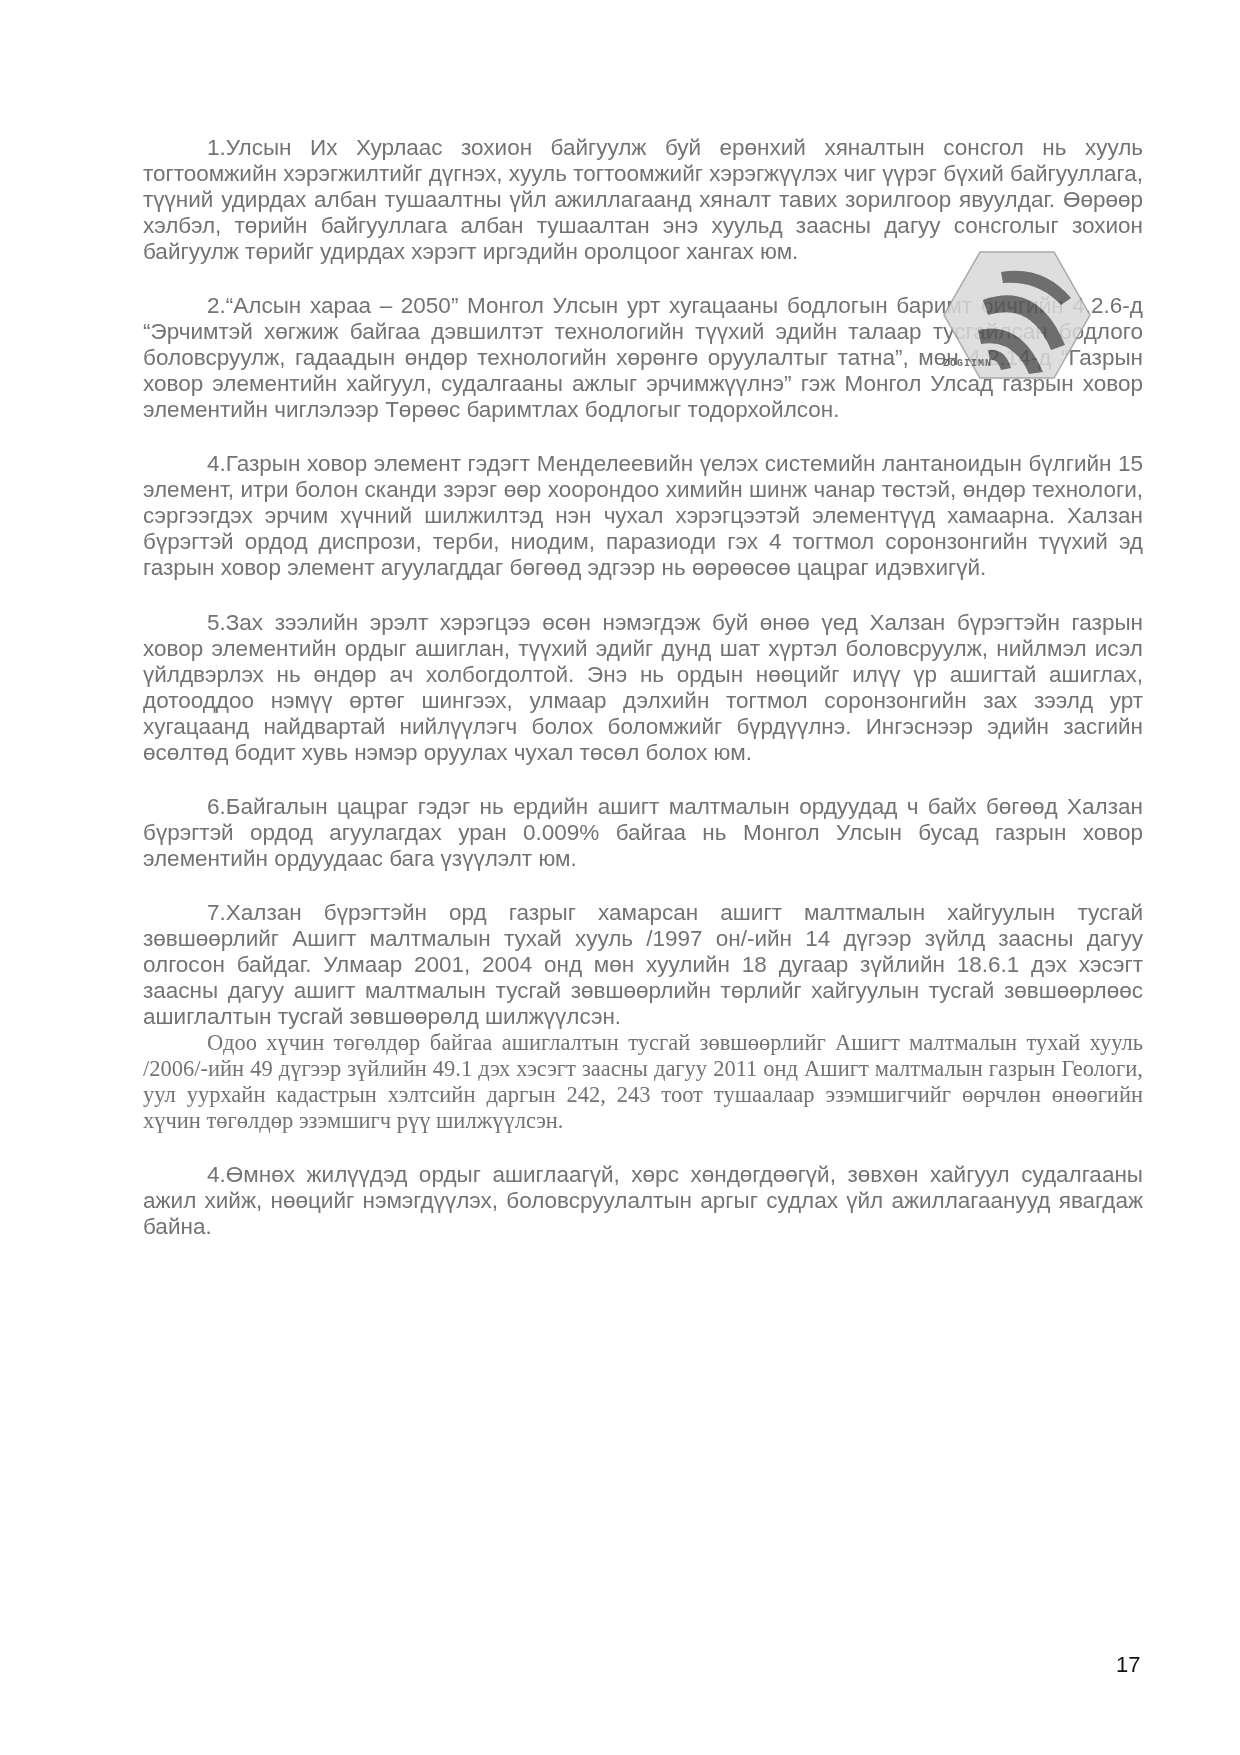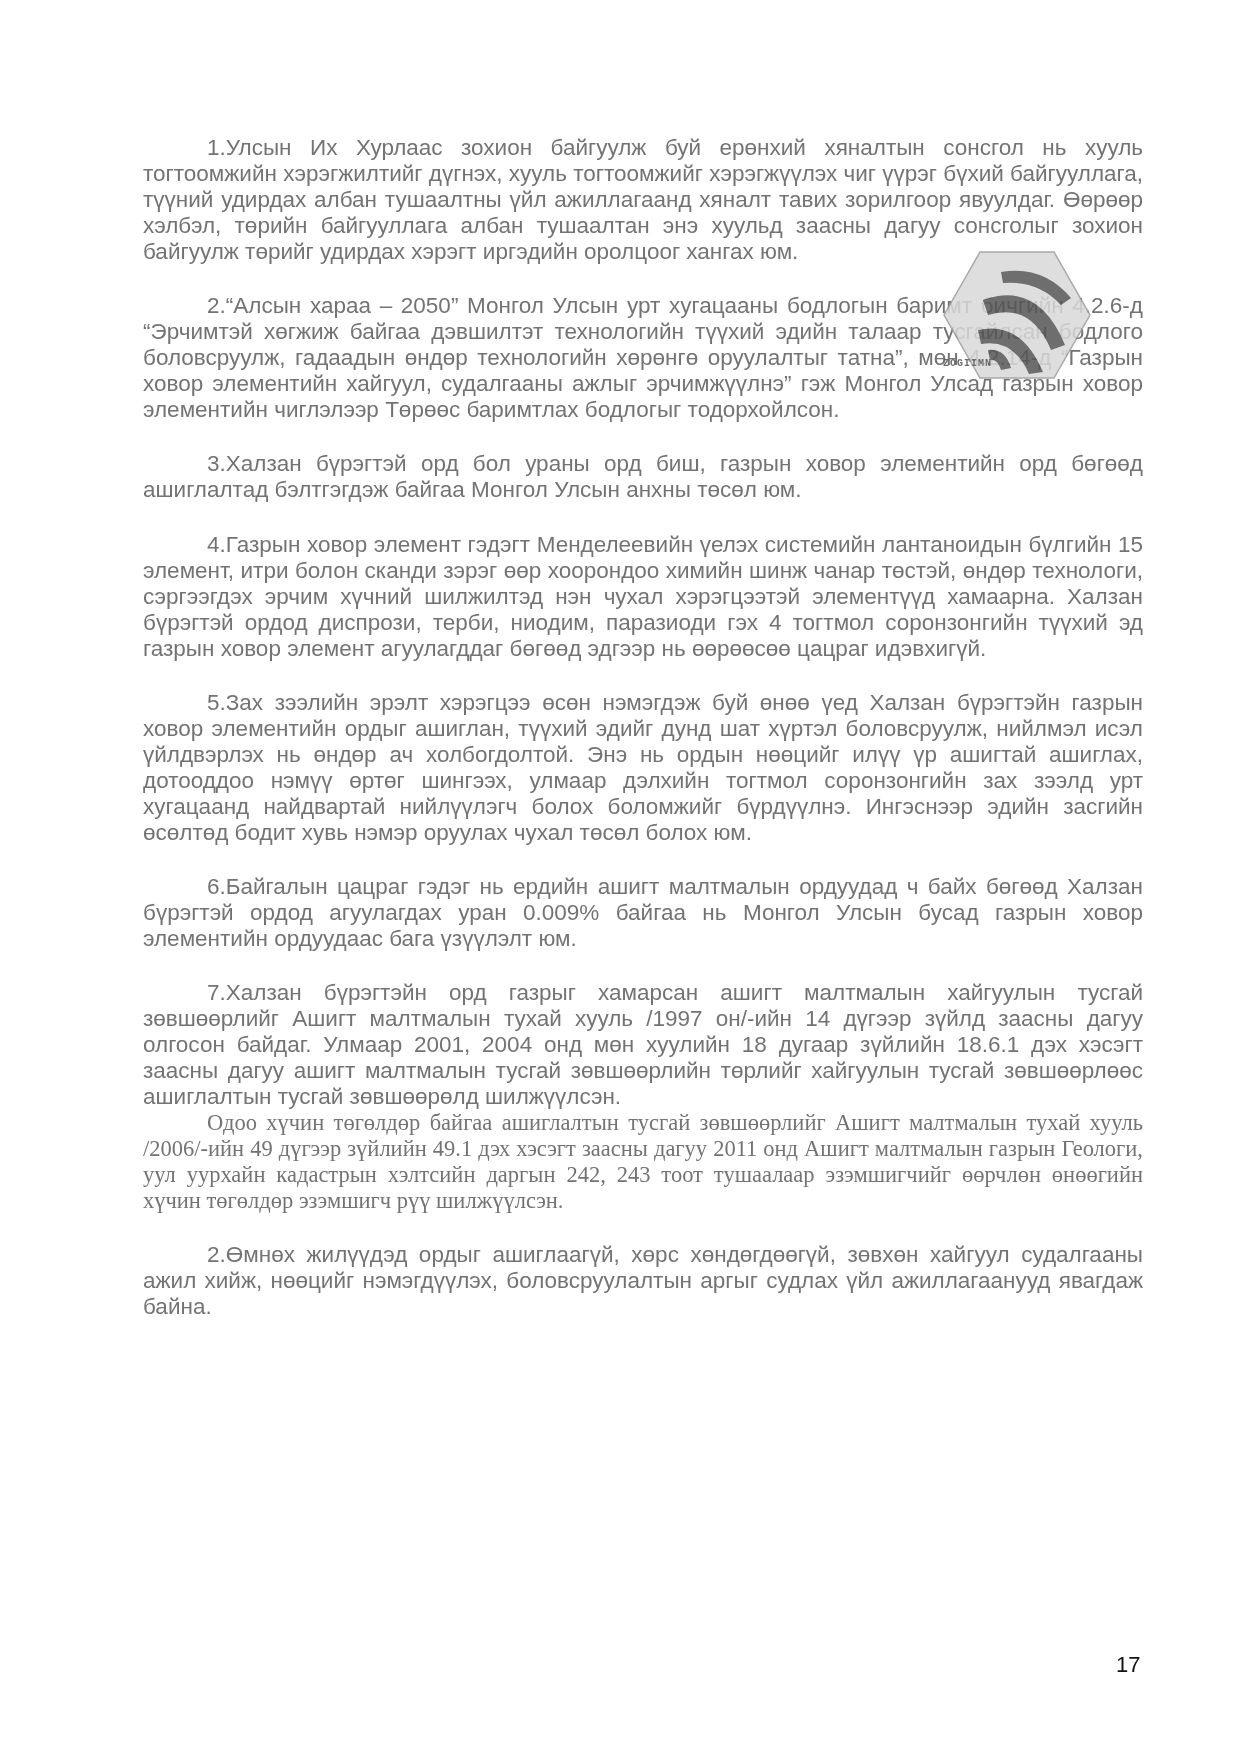--- a/index.html
+++ b/index.html
@@ -48,27 +48,26 @@
     color: #555555;
     letter-spacing: 1px;
   }
 </style>
 </head>
 <body>
 
 <div class="page">
   <p class="para">1.Улсын Их Хурлаас зохион байгуулж буй ерөнхий хяналтын сонсгол нь хууль тогтоомжийн хэрэгжилтийг дүгнэх, хууль тогтоомжийг хэрэгжүүлэх чиг үүрэг бүхий байгууллага, түүний удирдах албан тушаалтны үйл ажиллагаанд хяналт тавих зорилгоор явуулдаг. Өөрөөр хэлбэл, төрийн байгууллага албан тушаалтан энэ хуульд заасны дагуу сонсголыг зохион байгуулж төрийг удирдах хэрэгт иргэдийн оролцоог хангах юм.</p>
   <p class="para">2.“Алсын хараа – 2050” Монгол Улсын урт хугацааны бодлогын баримт бичгийн 4.2.6-д “Эрчимтэй хөгжиж байгаа дэвшилтэт технологийн түүхий эдийн талаар тусгайлсан бодлого боловсруулж, гадаадын өндөр технологийн хөрөнгө оруулалтыг татна”, мөн 4.2.14-д “Газрын ховор элементийн хайгуул, судалгааны ажлыг эрчимжүүлнэ” гэж Монгол Улсад газрын ховор элементийн чиглэлээр Төрөөс баримтлах бодлогыг тодорхойлсон.</p>
-  <p class="para">3.Халзан бүрэгтэй орд бол ураны орд биш, газрын ховор элементийн орд бөгөөд ашиглалтад бэлтгэгдэж байгаа Монгол Улсын анхны төсөл юм.</p>
   <p class="para">4.Газрын ховор элемент гэдэгт Менделеевийн үелэх системийн лантаноидын бүлгийн 15 элемент, итри болон сканди зэрэг өөр хоорондоо химийн шинж чанар төстэй, өндөр технологи, сэргээгдэх эрчим хүчний шилжилтэд нэн чухал хэрэгцээтэй элементүүд хамаарна. Халзан бүрэгтэй ордод диспрози, терби, ниодим, паразиоди гэх 4 тогтмол соронзонгийн түүхий эд газрын ховор элемент агуулагддаг бөгөөд эдгээр нь өөрөөсөө цацраг идэвхигүй.</p>
   <p class="para">5.Зах зээлийн эрэлт хэрэгцээ өсөн нэмэгдэж буй өнөө үед Халзан бүрэгтэйн газрын ховор элементийн ордыг ашиглан, түүхий эдийг дунд шат хүртэл боловсруулж, нийлмэл исэл үйлдвэрлэх нь өндөр ач холбогдолтой. Энэ нь ордын нөөцийг илүү үр ашигтай ашиглах, дотооддоо нэмүү өртөг шингээх, улмаар дэлхийн тогтмол соронзонгийн зах зээлд урт хугацаанд найдвартай нийлүүлэгч болох боломжийг бүрдүүлнэ. Ингэснээр эдийн засгийн өсөлтөд бодит хувь нэмэр оруулах чухал төсөл болох юм.</p>
   <p class="para">6.Байгалын цацраг гэдэг нь ердийн ашигт малтмалын ордуудад ч байх бөгөөд Халзан бүрэгтэй ордод агуулагдах уран 0.009% байгаа нь Монгол Улсын бусад газрын ховор элементийн ордуудаас бага үзүүлэлт юм.</p>
   <p class="para">7.Халзан бүрэгтэйн орд газрыг хамарсан ашигт малтмалын хайгуулын тусгай зөвшөөрлийг Ашигт малтмалын тухай хууль /1997 он/-ийн 14 дүгээр зүйлд заасны дагуу олгосон байдаг. Улмаар 2001, 2004 онд мөн хуулийн 18 дугаар зүйлийн 18.6.1 дэх хэсэгт заасны дагуу ашигт малтмалын тусгай зөвшөөрлийн төрлийг хайгуулын тусгай зөвшөөрлөөс ашиглалтын тусгай зөвшөөрөлд шилжүүлсэн.</p>
   <p class="para cont">Одоо хүчин төгөлдөр байгаа ашиглалтын тусгай зөвшөөрлийг Ашигт малтмалын тухай хууль /2006/-ийн 49 дүгээр зүйлийн 49.1 дэх хэсэгт заасны дагуу 2011 онд Ашигт малтмалын газрын Геологи, уул уурхайн кадастрын хэлтсийн даргын 242, 243 тоот тушаалаар эзэмшигчийг өөрчлөн өнөөгийн хүчин төгөлдөр эзэмшигч рүү шилжүүлсэн.</p>
-  <p class="para">2.Өмнөх жилүүдэд ордыг ашиглаагүй, хөрс хөндөгдөөгүй, зөвхөн хайгуул судалгааны ажил хийж, нөөцийг нэмэгдүүлэх, боловсруулалтын аргыг судлах үйл ажиллагаанууд явагдаж байна.</p>
+  <p class="para">4.Өмнөх жилүүдэд ордыг ашиглаагүй, хөрс хөндөгдөөгүй, зөвхөн хайгуул судалгааны ажил хийж, нөөцийг нэмэгдүүлэх, боловсруулалтын аргыг судлах үйл ажиллагаанууд явагдаж байна.</p>
 </div>
 
 <div class="watermark">
   <svg width="148" height="130" viewBox="0 0 148 130">
     <polygon points="37,2 111,2 147,65 111,128 37,128 1,65" fill="#d9d9d9" stroke="#9a9a9a" stroke-width="1.5"></polygon>
     <path d="M58,22 Q100,15 128,48 L118,55 Q95,30 60,33 Z" fill="#555555"></path>
     <path d="M40,50 Q95,30 122,95 L108,100 Q88,52 45,65 Z" fill="#555555"></path>
     <path d="M35,80 Q78,70 100,122 L86,124 Q70,88 38,94 Z" fill="#555555"></path>
     <path d="M45,100 Q62,98 68,118 L58,120 Q54,108 47,110 Z" fill="#555555"></path>
   </svg>

